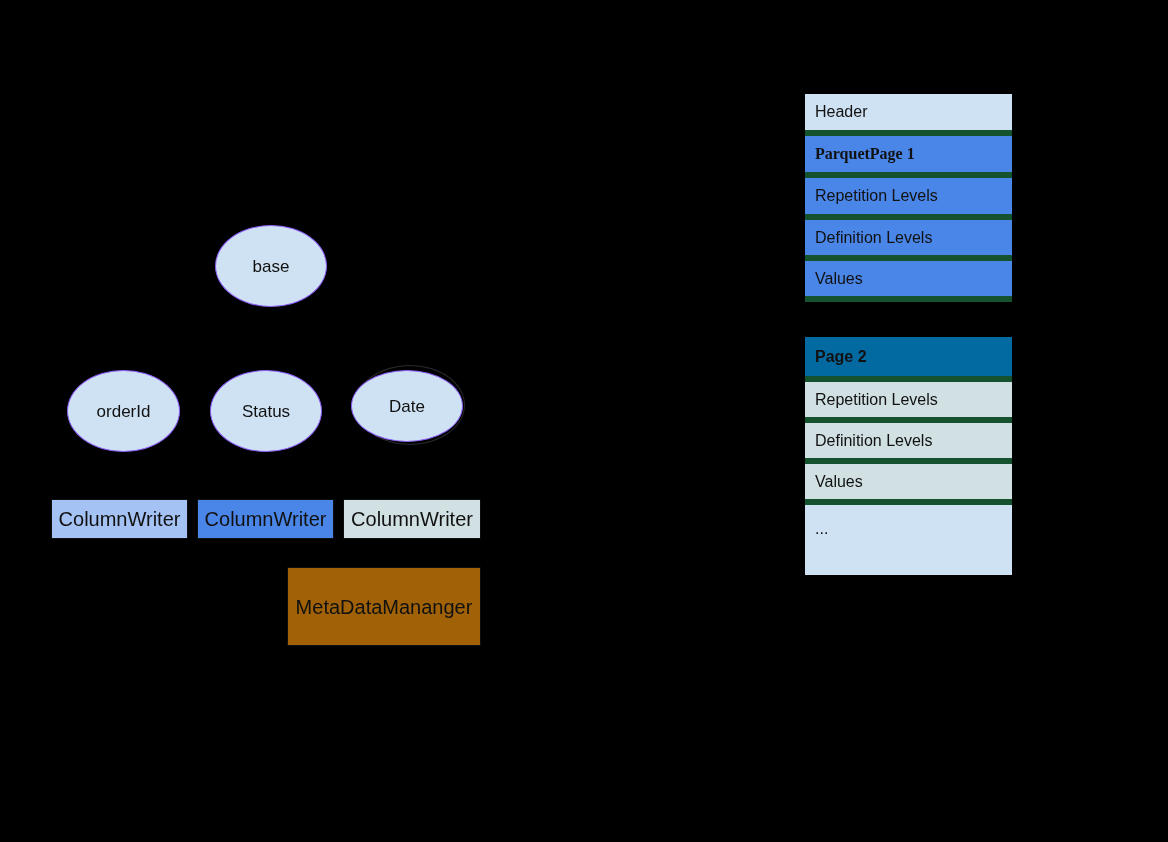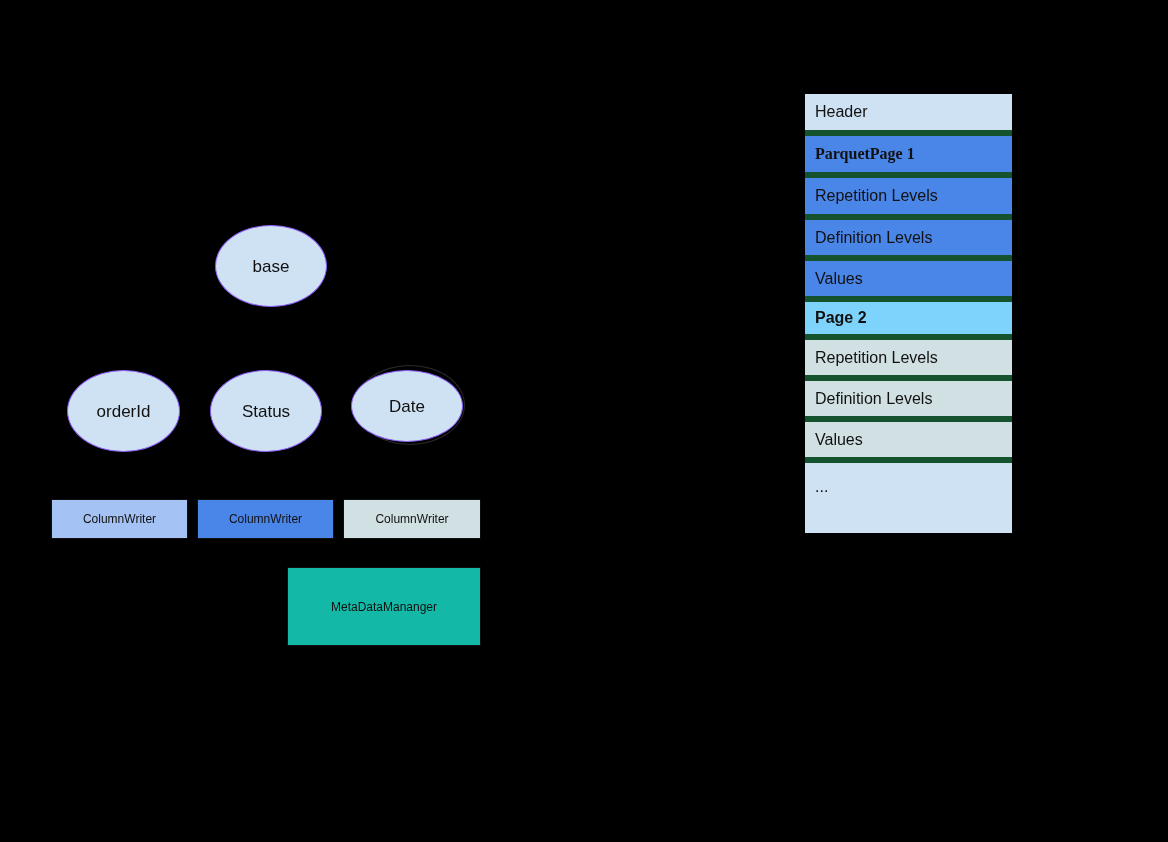--- a/index.html
+++ b/index.html
@@ -47,21 +47,21 @@
   
   .boxnode {
     position: absolute;
     border: 1px solid #0f0f0f;
     display: flex;
     align-items: center;
     justify-content: center;
     box-sizing: border-box;
   }
   .boxnode .node-label {
-    font-size: 12px;
+    font-size: 20px;
     color: #111111;
     line-height: 1;
     white-space: nowrap;
   }
 
   
   #file-layout-panel {
     position: absolute;
     left: 804px;
     top: 93px;
@@ -129,21 +129,21 @@
     </div>
 
     <div class="boxnode" style="left:197px; top:499px; width:137px; height:40px; background:#4a86e8;">
       <span class="node-label">ColumnWriter</span>
     </div>
 
     <div class="boxnode" style="left:343px; top:499px; width:138px; height:40px; background:#d0e0e3;">
       <span class="node-label">ColumnWriter</span>
     </div>
 
-    <div class="boxnode" style="left:287px; top:567px; width:194px; height:79px; background:#14b8a6;">
+    <div class="boxnode" style="left:287px; top:567px; width:194px; height:79px; background:#a16207;">
       <span class="node-label">MetaDataMananger</span>
     </div>
 
   </div>
 
   <div id="file-layout-panel">
 
   <div class="layout-row" style="background: rgb(207, 226, 243); height: 42px;">
         <span class="row-label">Header</span>
       </div>
@@ -152,21 +152,21 @@
       </div>
       <div class="layout-row" style="background: rgb(74, 134, 232); height: 42px;">
         <span class="row-label">Repetition Levels</span>
       </div>
       <div class="layout-row" style="background: rgb(74, 134, 232); height: 41px;">
         <span class="row-label">Definition Levels</span>
       </div>
       <div class="layout-row" style="background: rgb(74, 134, 232); height: 41px;">
         <span class="row-label">Values</span>
       </div>
-      <div class="layout-row bold" style="background: #7dd3fc; height: 38px;">
+      <div class="layout-row bold" style="background: #0369a1; height: 45px; margin-top: 35px;">
         <span class="row-label">Page 2</span>
       </div>
       <div class="layout-row" style="background: rgb(208, 224, 227); height: 41px;">
         <span class="row-label">Repetition Levels</span>
       </div>
       <div class="layout-row" style="background: rgb(208, 224, 227); height: 41px;">
         <span class="row-label">Definition Levels</span>
       </div>
       <div class="layout-row" style="background: rgb(208, 224, 227); height: 41px;">
         <span class="row-label">Values</span>

